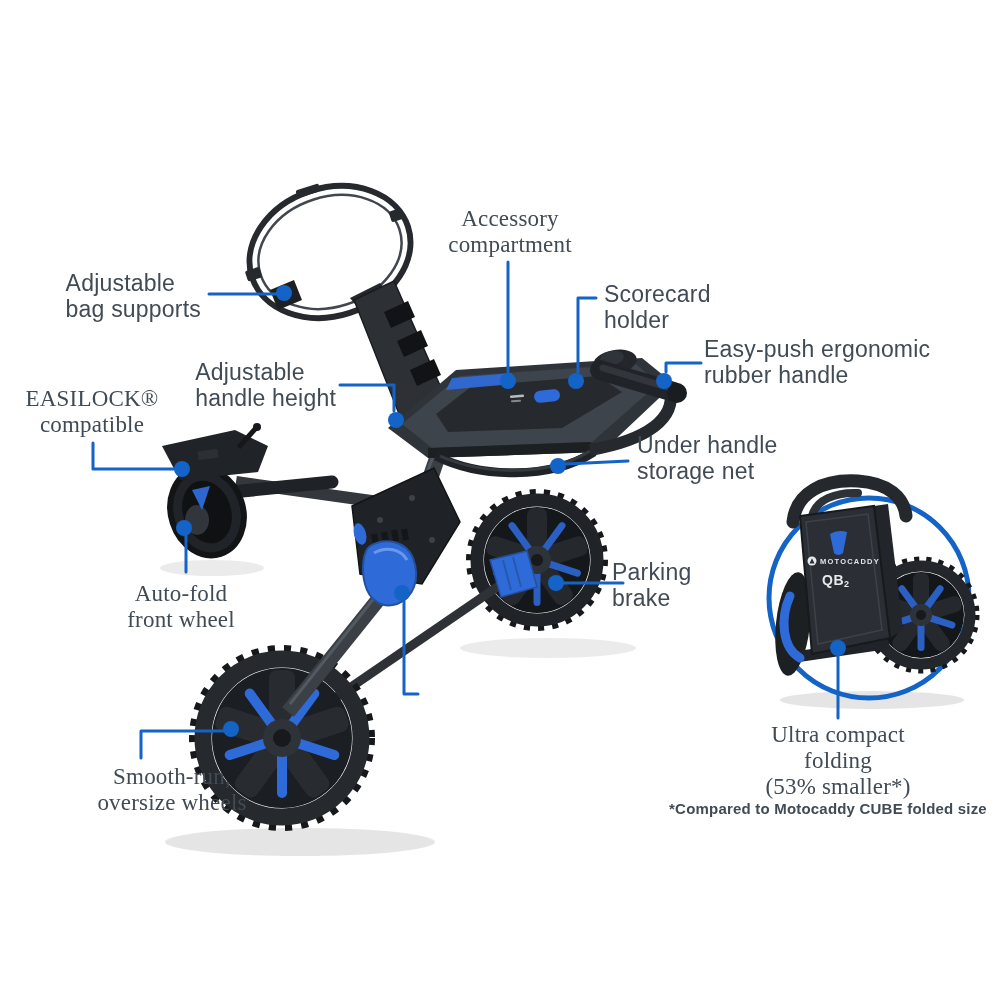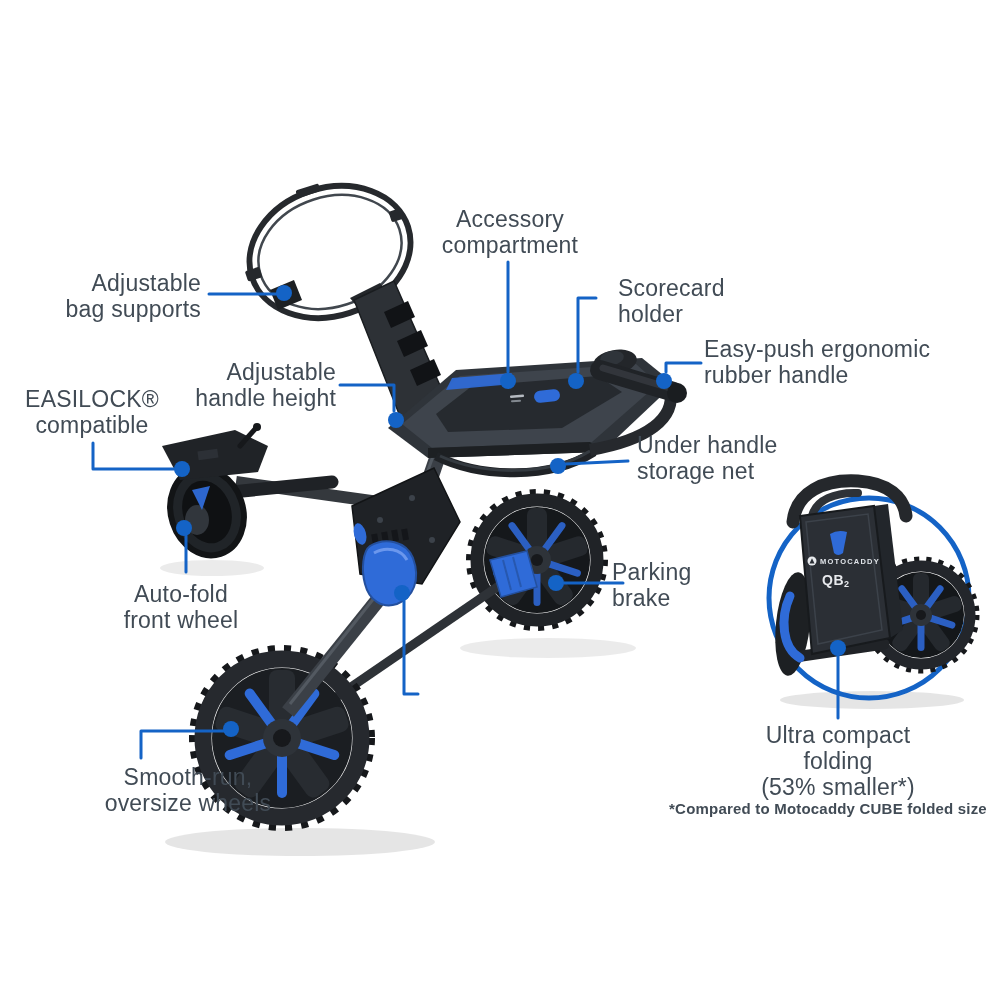--- a/index.html
+++ b/index.html
@@ -10,22 +10,22 @@
   html,body{margin:0;padding:0;background:#ffffff;}
   #canvas{
     position:relative;width:1000px;height:1000px;background:#ffffff;overflow:hidden;
     font-family:"Liberation Sans", sans-serif;
   }
   svg{position:absolute;left:0;top:0;}
   .label{
     position:absolute;color:var(--text);font-size:23px;line-height:26px;
     white-space:pre-line;letter-spacing:.2px;
   }
-  .label.c{transform:translateX(-50%);text-align:center;}
-  .label.r{transform:translateX(-100%);text-align:right;}
+  .label.c{transform:translateX(-50%);text-align:center;font-family:Liberation Serif, serif;}
+  .label.r{transform:translateX(-100%);}
   .label.l{text-align:left;}
   .footnote{
     position:absolute;transform:translateX(-50%);text-align:center;
     color:var(--text);font-size:15px;font-weight:700;letter-spacing:.2px;white-space:pre;
   }
   .leader{stroke:var(--accent);stroke-width:3;fill:none;stroke-linejoin:round;stroke-linecap:round;}
   .dot{fill:var(--accent);}
   .cart-blue{fill:var(--cart-blue);}
   .inset-ring{stroke:var(--accent);stroke-width:5;fill:none;}
   .brand-text{fill:#dfe3e8;font-family:"Liberation Sans",sans-serif;font-size:7.5px;font-weight:700;letter-spacing:1.2px;}
@@ -267,29 +267,29 @@
 
     <path class="leader" d="M340,385 H394 V411"></path>
     <circle class="dot" cx="396" cy="420" r="8"></circle>
 
     <path class="leader" d="M838,718 V656"></path>
     <circle class="dot" cx="838" cy="648" r="8"></circle>
   </svg>
 
   <div class="label c" style="left:510px;top:206px;">Accessory
 compartment</div>
-  <div class="label l" style="left:604px;top:275px;margin-left:14px;">Scorecard
+  <div class="label l" style="left:604px;top:281px;">Scorecard
 holder</div>
   <div class="label l" style="left:704px;top:336px;">Easy-push ergonomic
 rubber handle</div>
   <div class="label l" style="left:637px;top:432px;">Under handle
 storage net</div>
   <div class="label l" style="left:612px;top:559px;">Parking
 brake</div>
-  <div class="label c" style="left:172px;top:764px;margin-left:16px;">Smooth-run,
+  <div class="label c" style="left:172px;top:764px;">Smooth-run,
 oversize wheels</div>
   <div class="label c" style="left:181px;top:581px;">Auto-fold
 front wheel</div>
   <div class="label c" style="left:92px;top:386px;">EASILOCK®
 compatible</div>
   <div class="label r" style="left:201px;top:270px;">Adjustable
 bag supports</div>
   <div class="label r" style="left:336px;top:359px;">Adjustable
 handle height</div>
   <div class="label c" style="left:838px;top:722px;">Ultra compact folding

